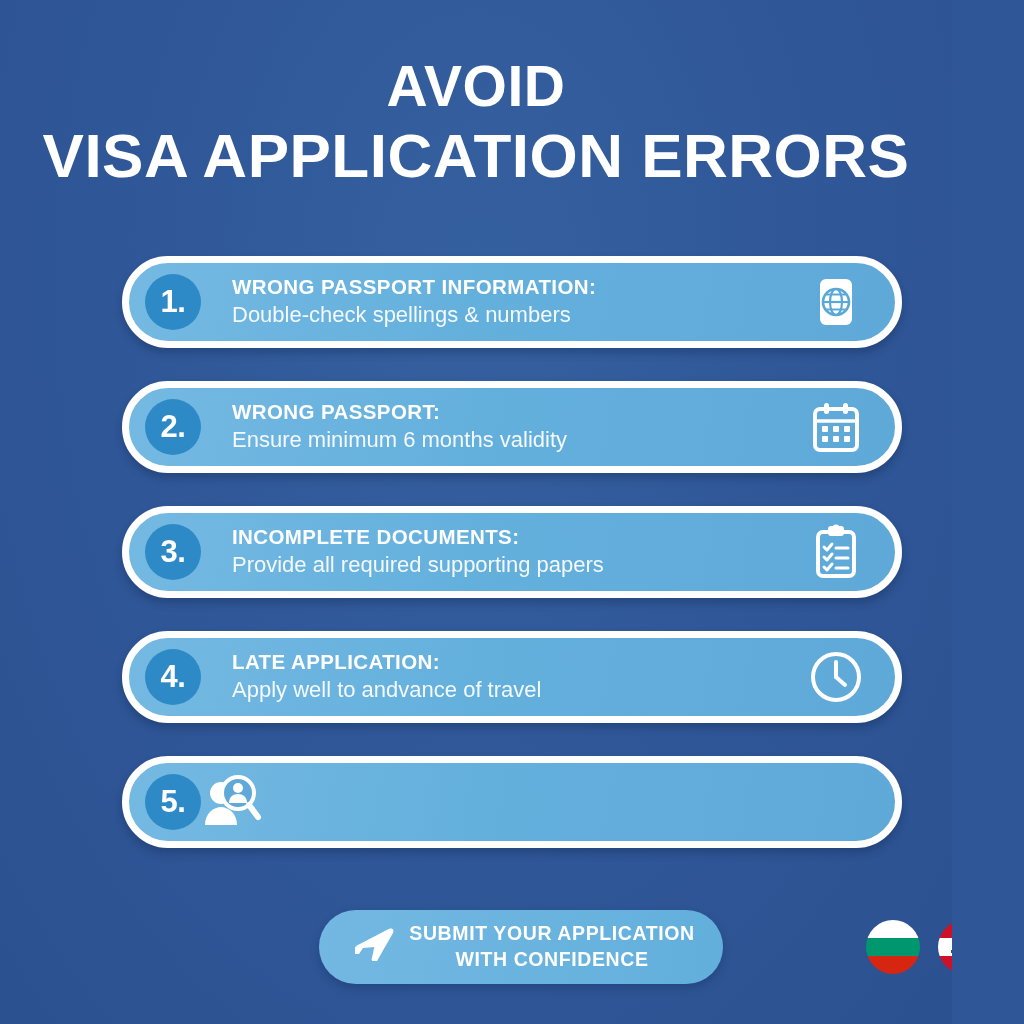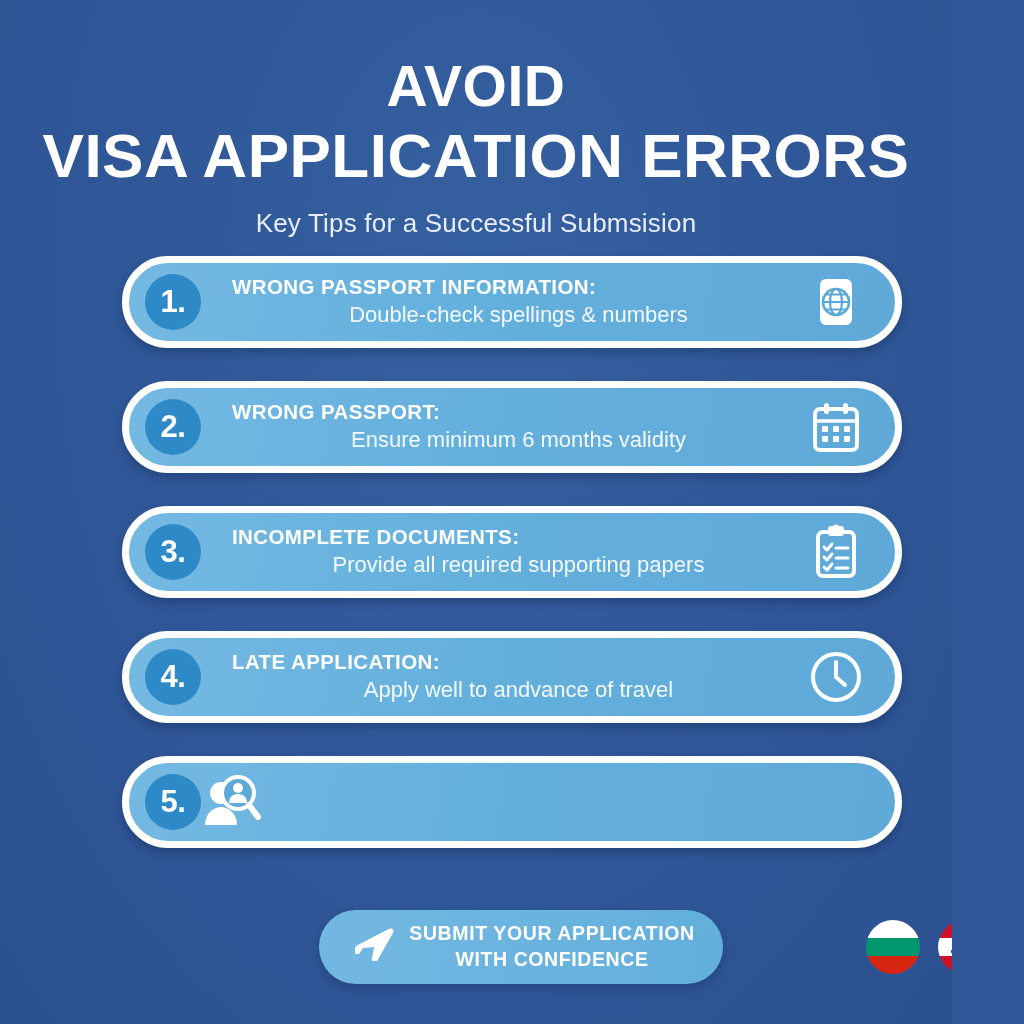--- a/index.html
+++ b/index.html
@@ -98,21 +98,20 @@
     letter-spacing: 0.4px;
     line-height: 1.25;
   }
   .tip-desc {
     display: block;
     color: #f4f9fd;
     font-size: 22px;
     font-weight: normal;
     line-height: 1.3;
     margin-top: 1px;
-    text-align: center;
   }
   .tip-icon {
     flex: 0 0 auto;
     width: 62px;
     height: 62px;
     margin-right: 28px;
     display: flex;
     align-items: center;
     justify-content: center;
   }
@@ -191,21 +190,20 @@
 </head>
 <body>
 
 <div class="poster">
 
   <div class="header">
     <h1 class="title">
       <span class="title-line1">AVOID</span>
       <span class="title-line2">VISA APPLICATION ERRORS</span>
     </h1>
-    <span class="subtitle">Key Tips for a Successful Submsision</span>
   </div>
 
   <div class="tips">
 
     <div class="tip-card">
       <div class="tip-num">1.</div>
       <div class="tip-text">
         <span class="tip-heading">WRONG PASSPORT INFORMATION:</span>
         <span class="tip-desc">Double-check spellings &amp; numbers</span>
       </div>

